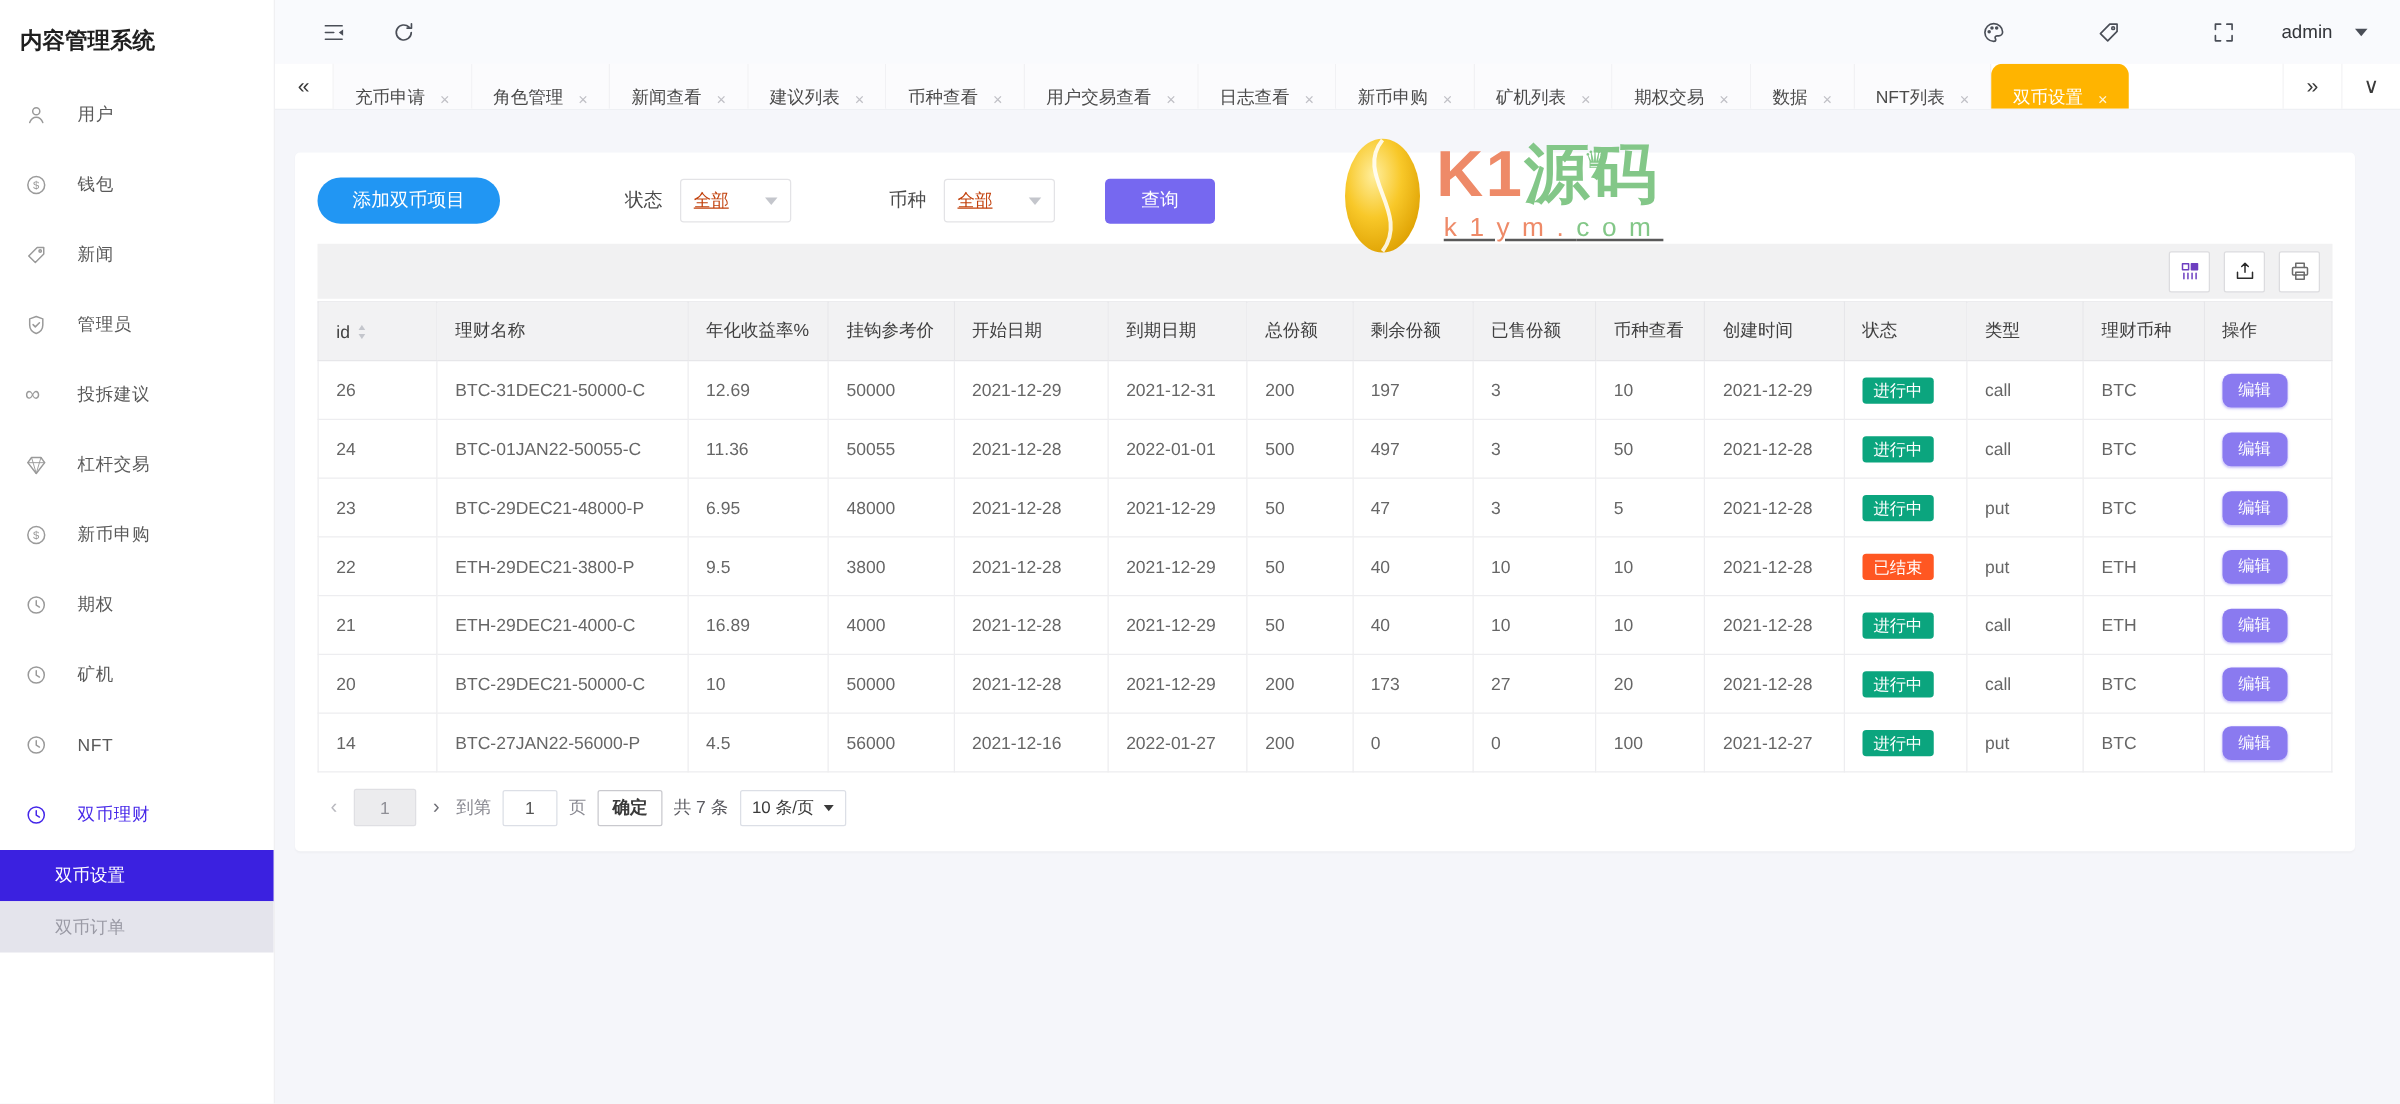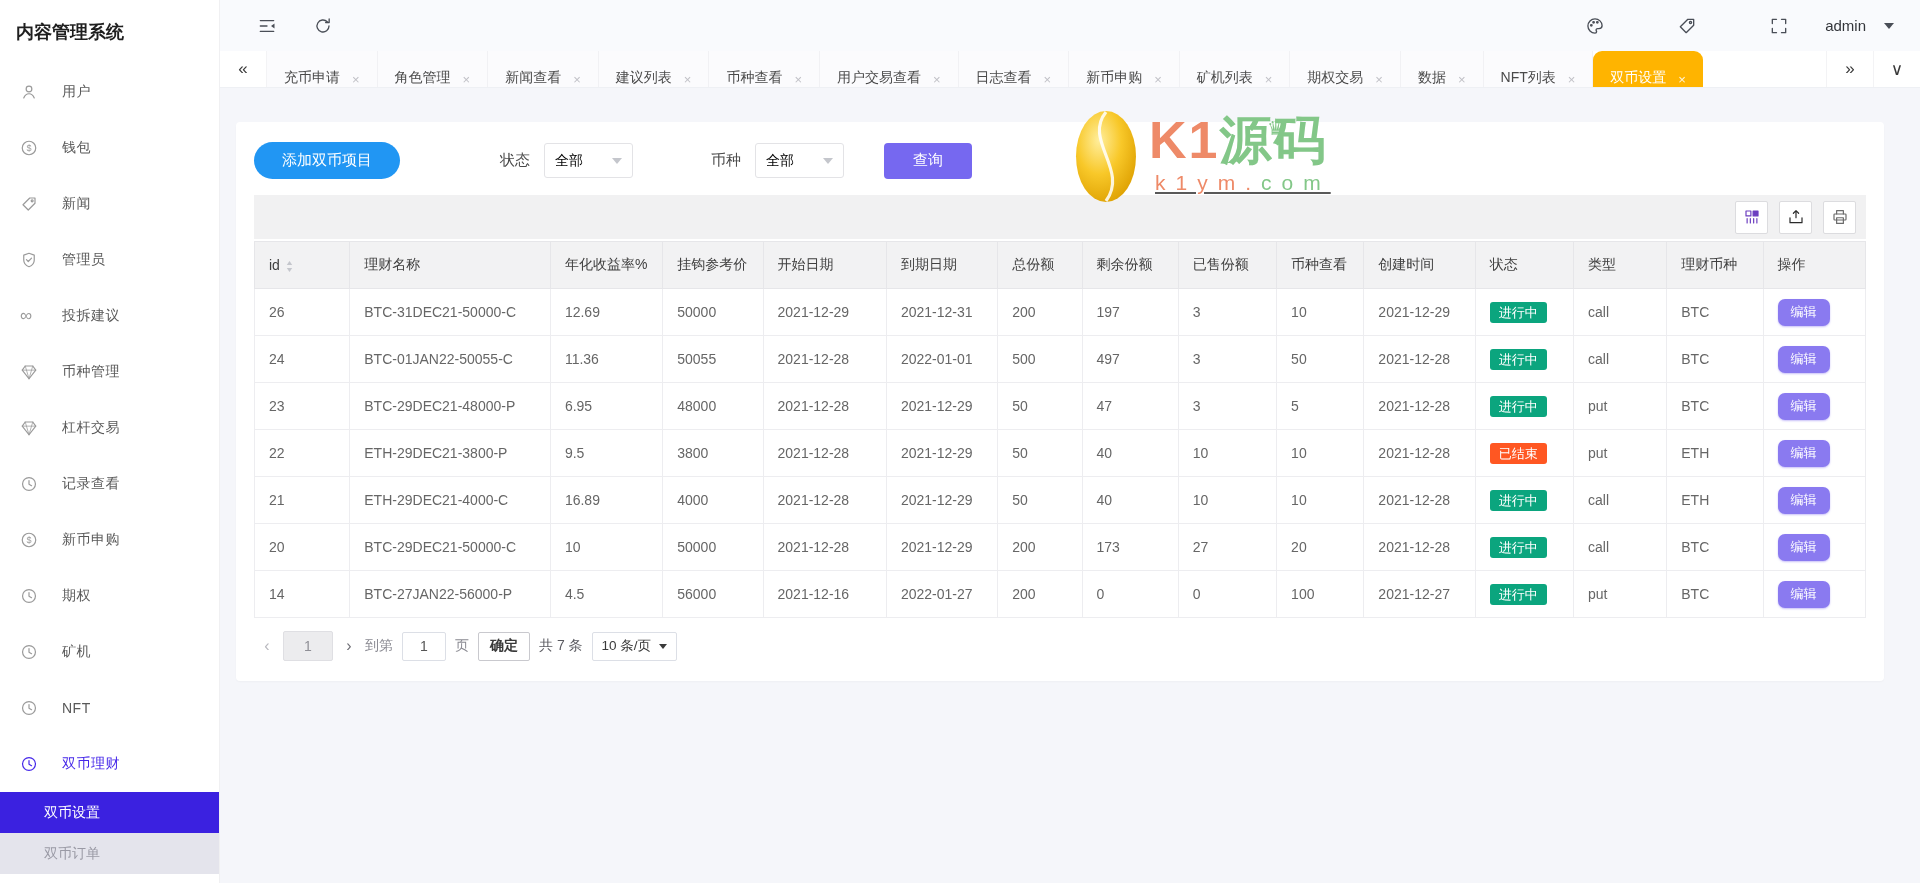--- a/index.html
+++ b/index.html
@@ -45,21 +45,21 @@
 
   
   .content { flex:1; background:#f5f6fa; padding:34px 36px 0 16px; position:relative; }
   .card { background:#fff; border-radius:4px; padding:20px 18px 14px 18px; box-shadow:0 1px 2px rgba(0,0,0,.03); }
 
   
   .filter-row { display:flex; align-items:center; height:37px; }
   .btn-add { height:37px; padding:0 28px; border:none; border-radius:19px; background:#2196f3; color:#fff; font-size:15px; cursor:pointer; }
   .f-label { margin-left:100px; color:#4a4a4a; font-size:15px; }
   .f-label.second { margin-left:78px; }
-  .selbox { margin-left:14px; width:89px; height:35px; border:1px solid #e3e3e6; border-radius:3px; background:#fff; display:flex; align-items:center; justify-content:space-between; padding:0 10px; color:#000000; cursor:pointer; }
+  .selbox { margin-left:14px; width:89px; height:35px; border:1px solid #e3e3e6; border-radius:3px; background:#fff; display:flex; align-items:center; justify-content:space-between; padding:0 10px; color:#c2410c; cursor:pointer;text-decoration:underline; }
   .selbox .sel-caret { width:0; height:0; border-left:5px solid transparent; border-right:5px solid transparent; border-top:6px solid #c4c6cc; }
   .btn-query { margin-left:40px; height:36px; width:88px; border:none; border-radius:4px; background:#7668f0; color:#fff; font-size:15px; cursor:pointer; }
 
   
   .tool-strip { margin-top:16px; height:44px; background:#f1f1f2; display:flex; align-items:center; justify-content:flex-end; padding-right:10px; gap:11px; }
   .tool-btn { width:33px; height:33px; background:#fff; border:1px solid #dcdcdf; border-radius:2px; display:flex; align-items:center; justify-content:center; cursor:pointer; }
   .tool-btn .t-icon { width:18px; height:18px; display:inline-flex; }
   .t-columns { color:#6d3fc0; }
   .t-export  { color:#2b2b2b; }
   .t-print   { color:#6b6b6b; }
@@ -148,39 +148,21 @@
           </span>
           <span class="s-label">投拆建议</span>
         </div>
         <div class="side-item">
           <span class="s-icon">
             <svg class="i" viewBox="0 0 24 24">
               <path d="M7 4h10l4 5.5L12 21 3 9.5z"></path>
               <path d="M3 9.5h18M7 4l5 17M17 4l-5 17" stroke-width="1"></path>
             </svg>
           </span>
-          <span class="s-label">币种管理</span>
-        </div>
-        <div class="side-item">
-          <span class="s-icon">
-            <svg class="i" viewBox="0 0 24 24">
-              <path d="M7 4h10l4 5.5L12 21 3 9.5z"></path>
-              <path d="M3 9.5h18M7 4l5 17M17 4l-5 17" stroke-width="1"></path>
-            </svg>
-          </span>
           <span class="s-label">杠杆交易</span>
-        </div>
-        <div class="side-item">
-          <span class="s-icon">
-            <svg class="i" viewBox="0 0 24 24">
-              <circle cx="12" cy="12" r="8.6"></circle>
-              <path d="M12 7.4v4.8l3.4 2"></path>
-            </svg>
-          </span>
-          <span class="s-label">记录查看</span>
         </div>
         <div class="side-item">
           <span class="s-icon">
             <svg class="i" viewBox="0 0 24 24">
               <circle cx="12" cy="12" r="9"></circle>
               <text x="12" y="16.4" text-anchor="middle" font-size="12" fill="currentColor" stroke="none">$</text>
             </svg>
           </span>
           <span class="s-label">新币申购</span>
         </div>

